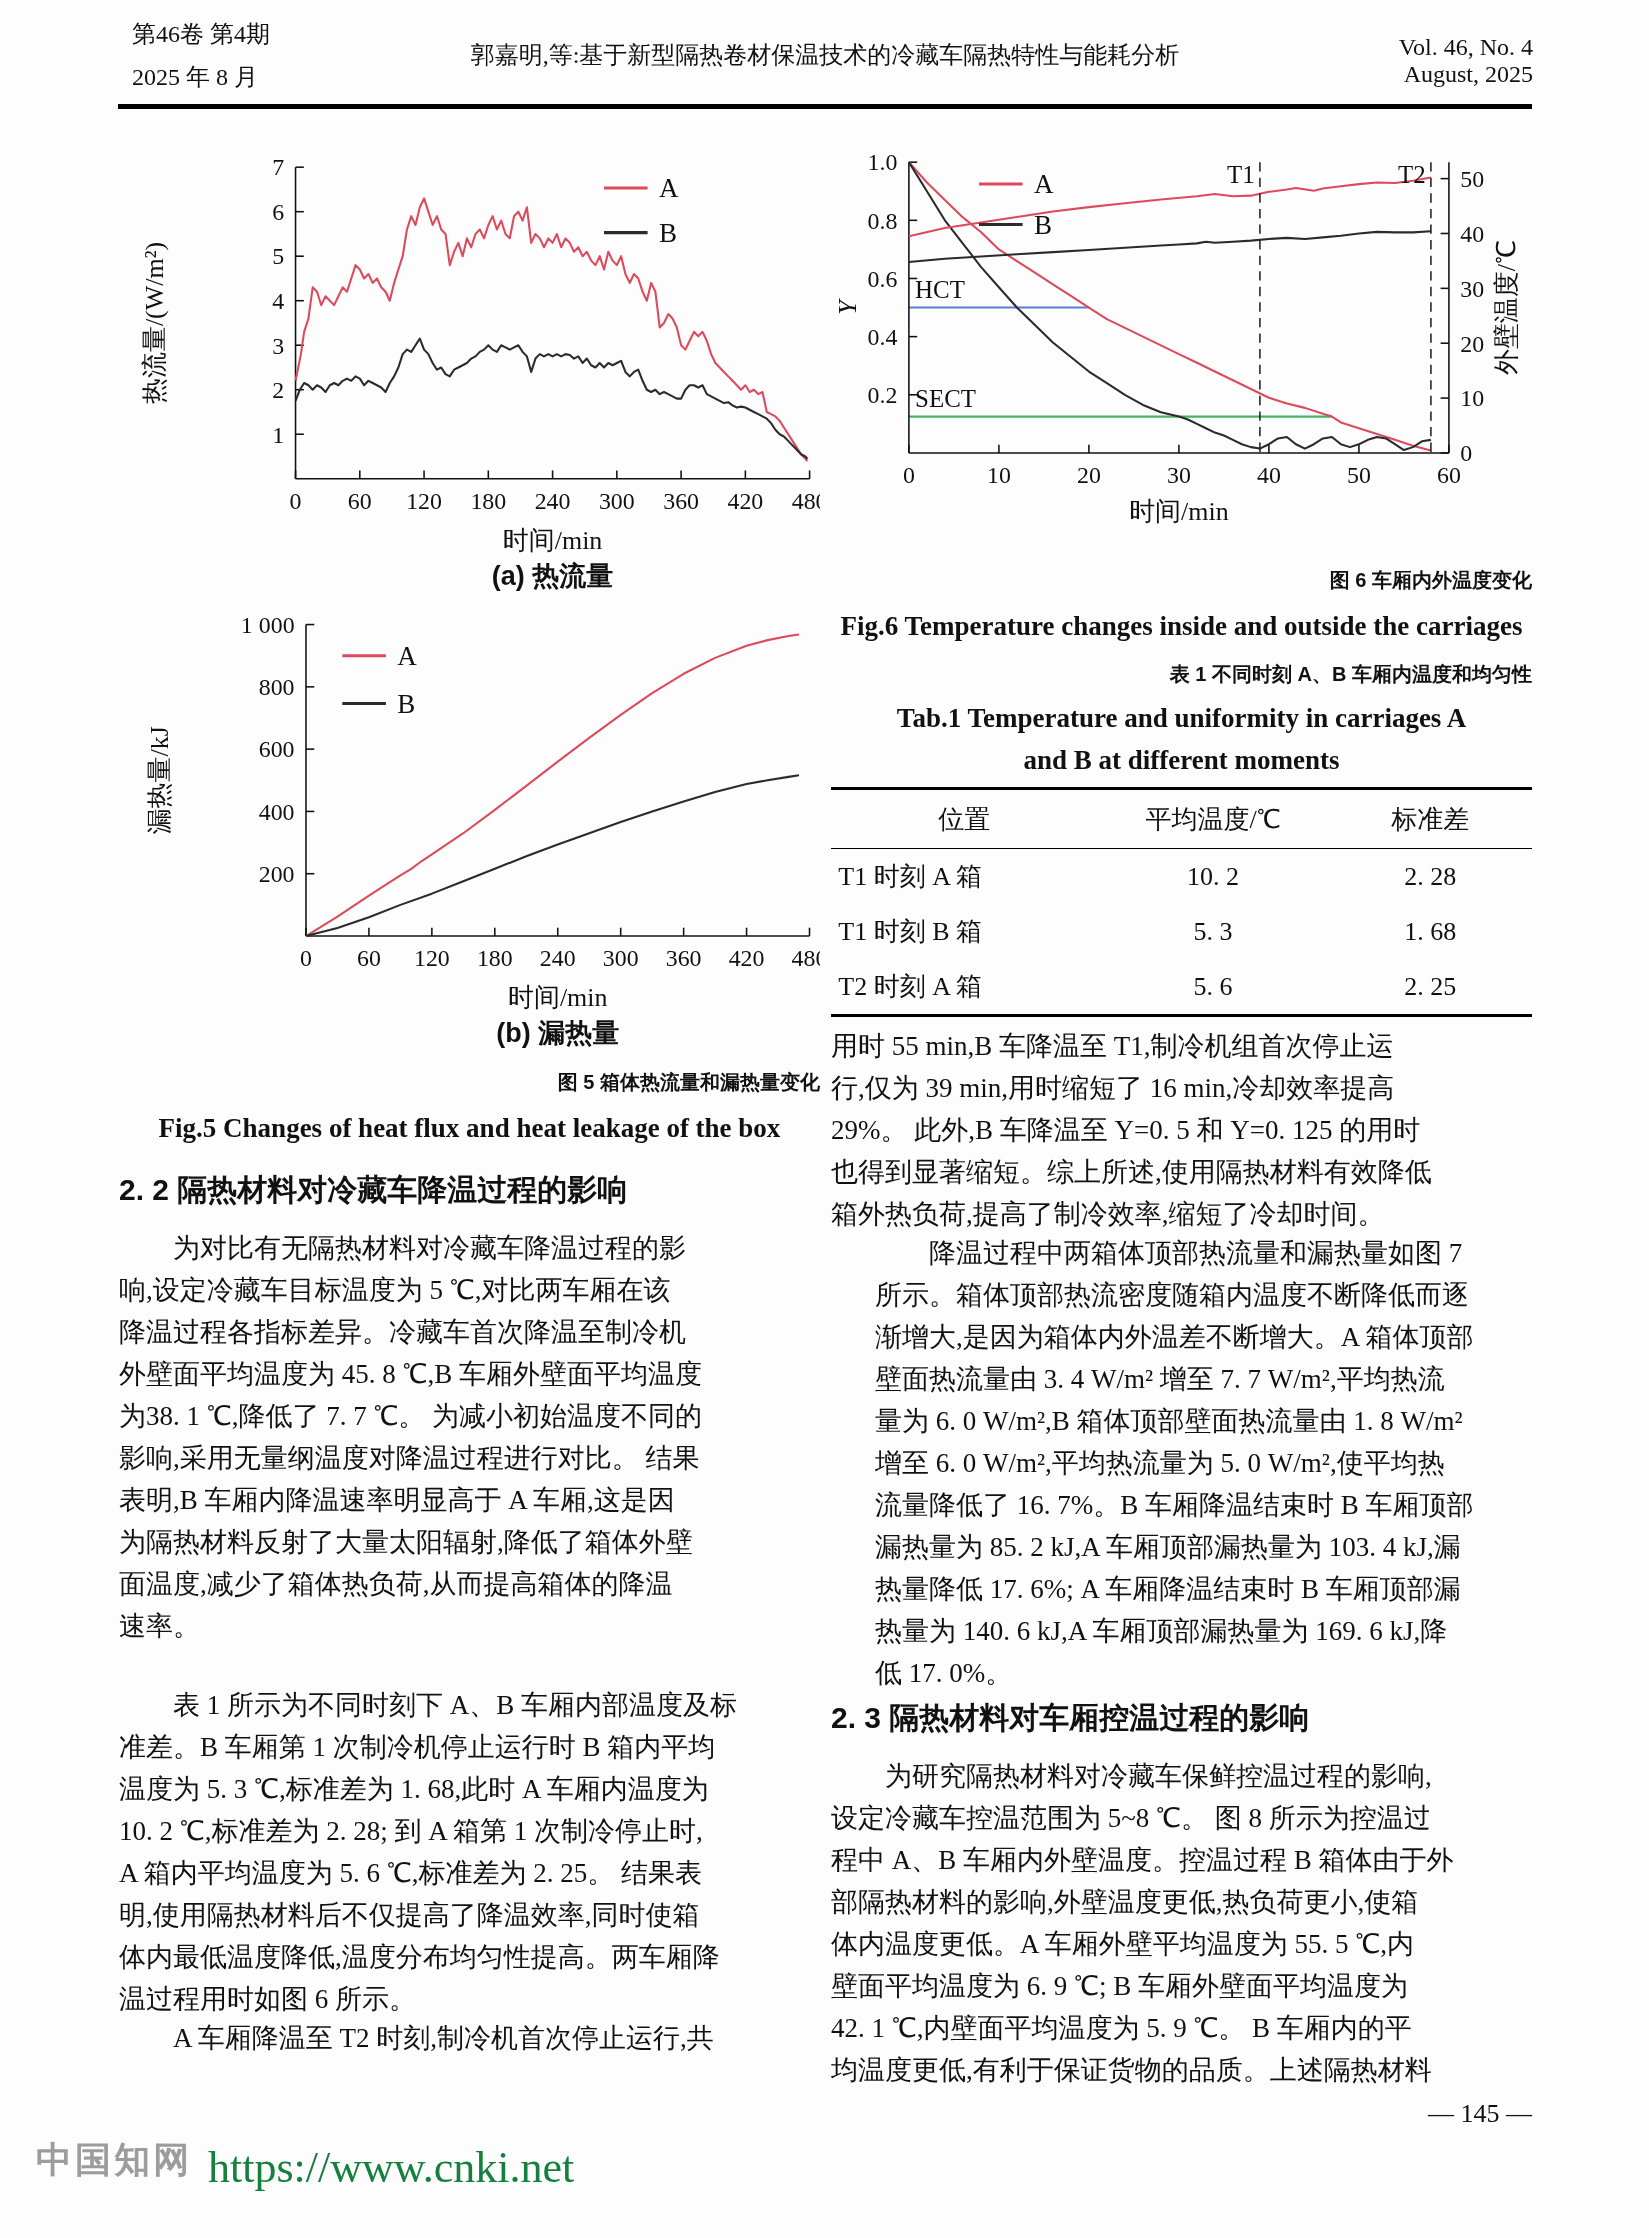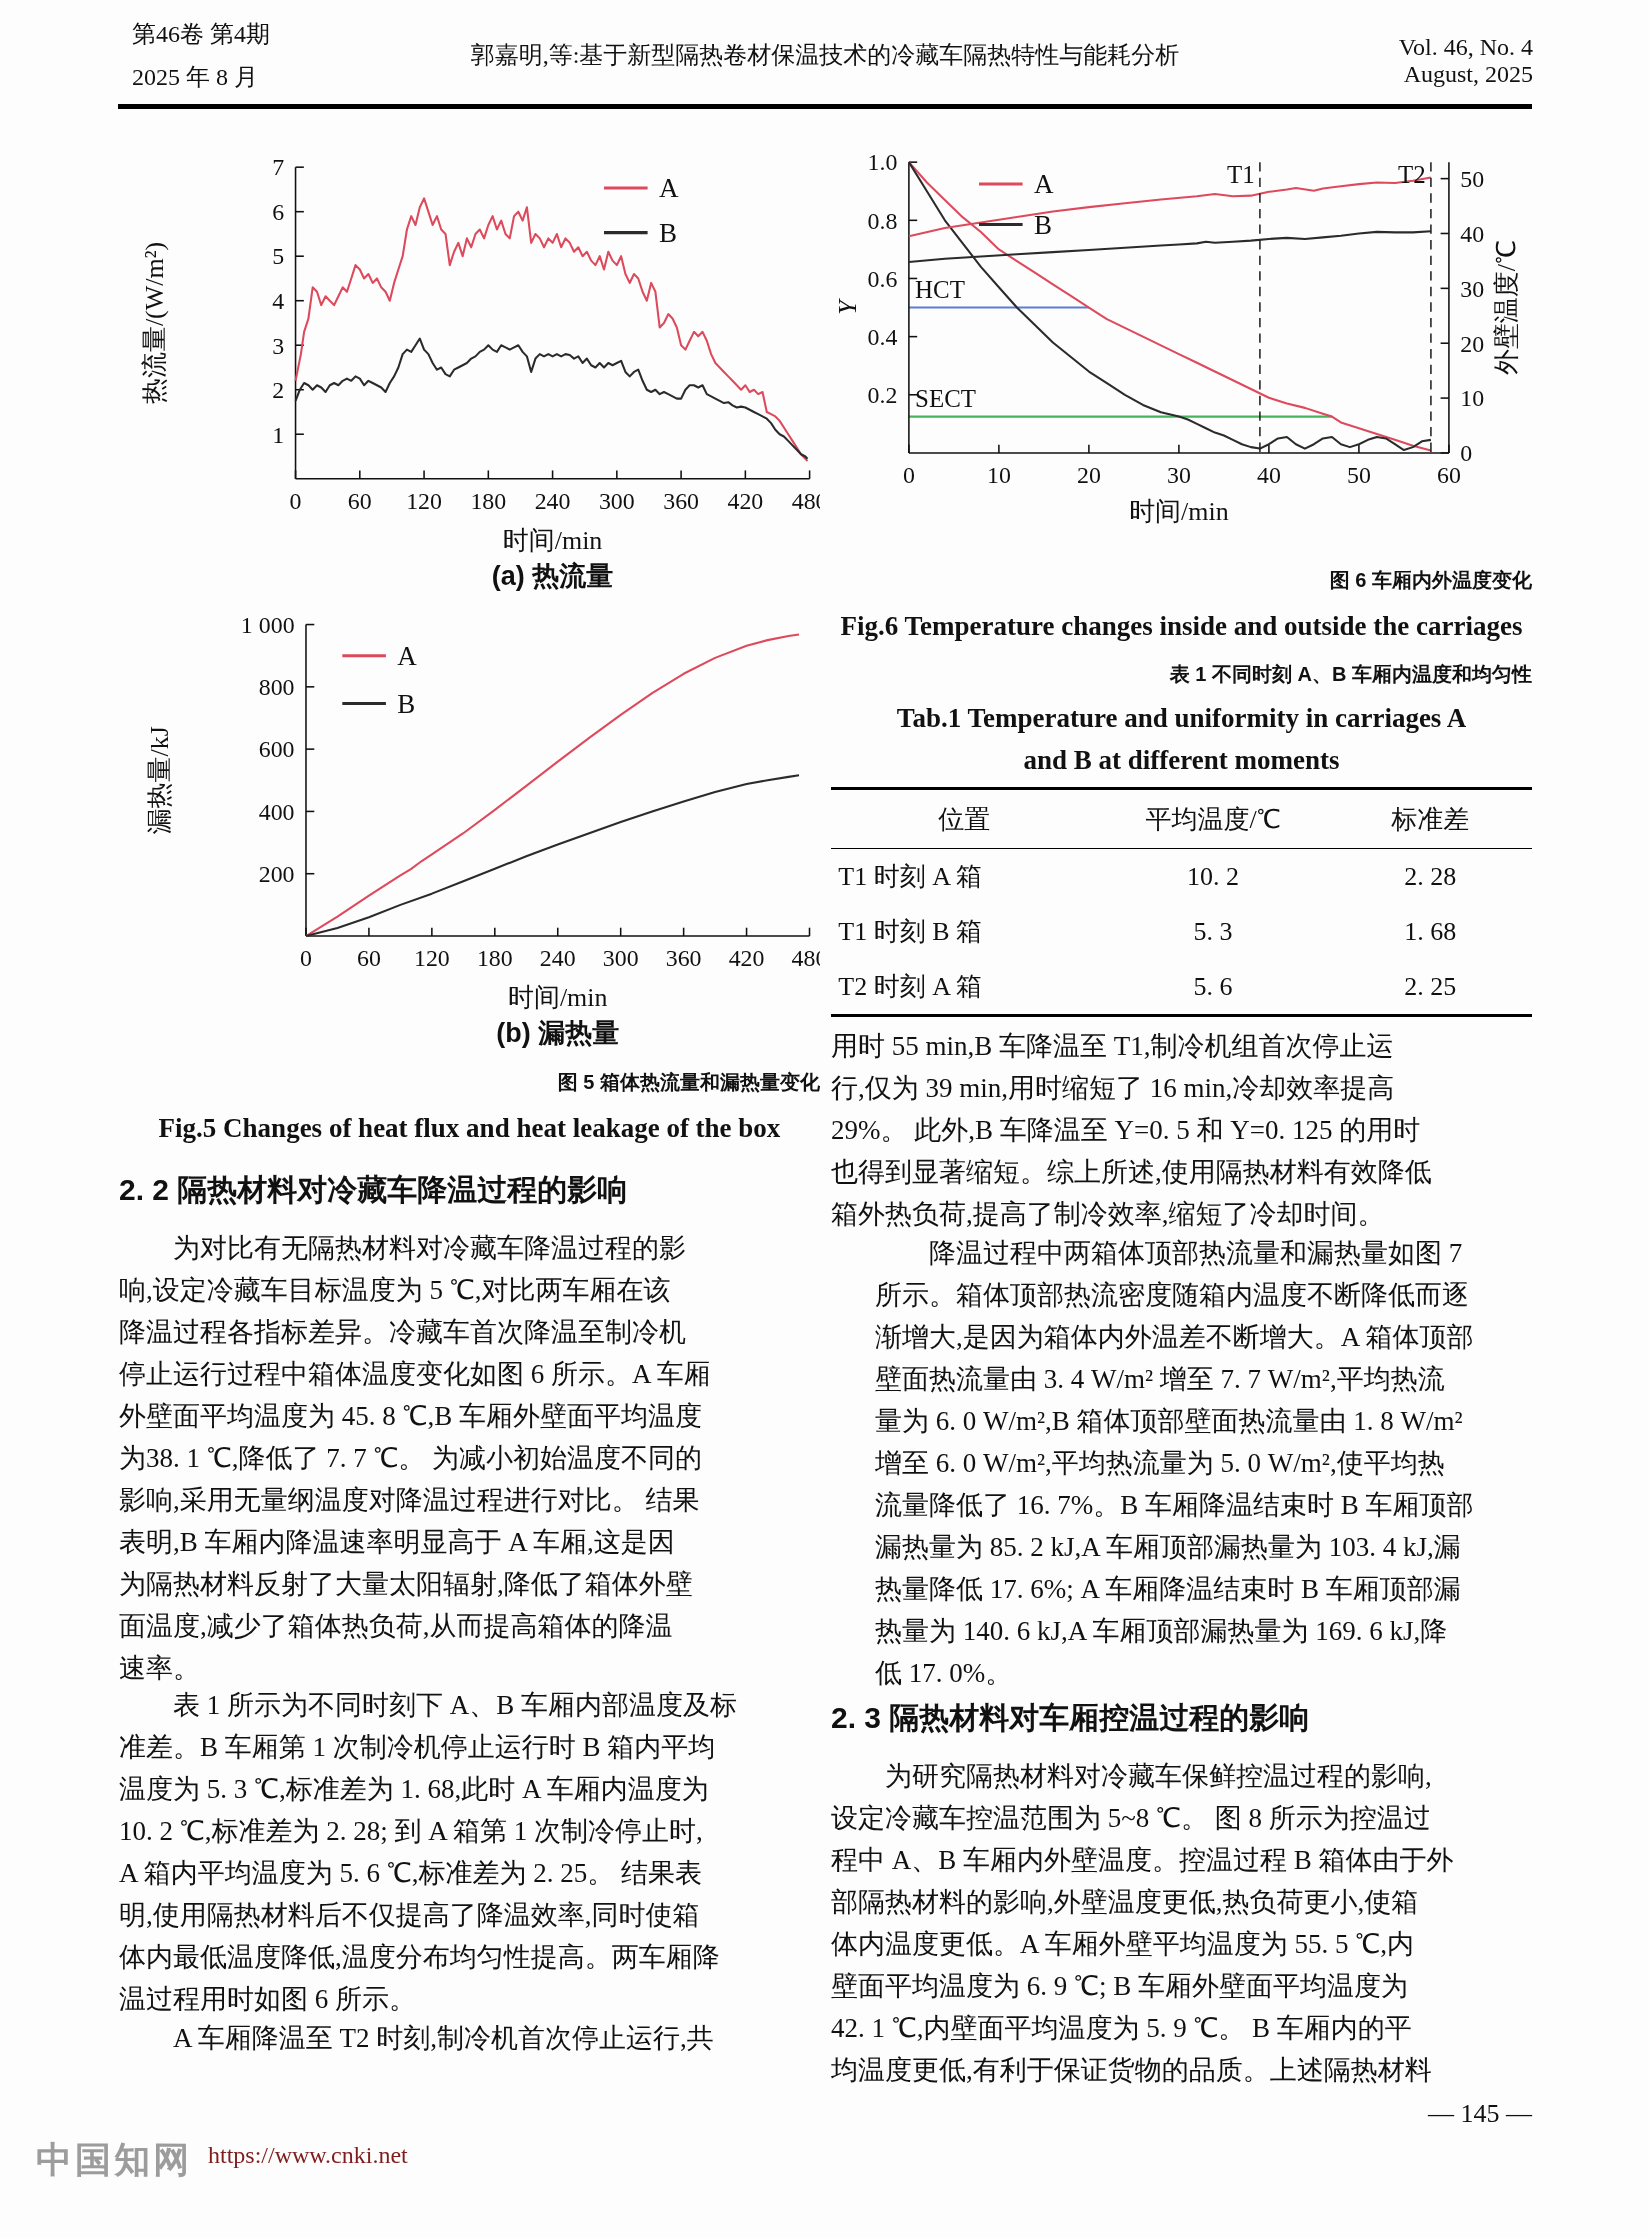--- a/index.html
+++ b/index.html
@@ -21,21 +21,21 @@
   svg .leg{font-size:52px;}
   svg .subcap{font-family:"Liberation Sans",sans-serif;font-weight:bold;font-size:52px;}
   svg .anno{font-size:48px;}
   table.t1{position:absolute;border-collapse:collapse;table-layout:fixed;
            border-top:3.1px solid #000;border-bottom:3.1px solid #000;font-size:26px;}
   table.t1 th{border-bottom:1.6px solid #000;font-weight:normal;height:56px;text-align:center;}
   table.t1 td{height:53px;text-align:center;}
   table.t1 td.c0{text-align:left;padding-left:7.3px;}
   #pagenum{width:701px;text-align:right;font-size:26px;}
   #wm-cn{font-size:36px;color:#9c9c9c;font-weight:bold;letter-spacing:3.1px;text-align:center;}
-  #wm-url{font-size:24px;color:#7f1d1d;}
+  #wm-url{font-size:44px;color:#15803d;}
 </style>
 </head>
 <body>
 
 <div id="page">
 
   <div class="abs hdr" style="left:132px;top:17.7px;">第46卷 第4期</div>
   <div class="abs hdr" style="left:132px;top:61px;">2025 年 8 月</div>
   <div class="abs hdr-center" style="left:0px;top:39px;">郭嘉明,等:基于新型隔热卷材保温技术的冷藏车隔热特性与能耗分析</div>
   <div class="abs hdr" style="right:117px;top:34px;">Vol. 46, No. 4</div>
@@ -133,21 +133,20 @@
       </svg>
   </div>
   <div class="abs cap-cn" style="left:119px;top:1069px;">图 5 箱体热流量和漏热量变化</div>
   <div class="abs cap-en" style="left:119px;top:1113px;">Fig.5 Changes of heat flux and heat leakage of the box</div>
 
   <div class="abs heading" style="left:119px;top:1170px;">2. 2 隔热材料对冷藏车降温过程的影响</div>
   <div class="abs para" style="left:119px;top:1227px;width:702px;">
       <div>　　为对比有无隔热材料对冷藏车降温过程的影</div>
       <div>响,设定冷藏车目标温度为 5 ℃,对比两车厢在该</div>
       <div>降温过程各指标差异。冷藏车首次降温至制冷机</div>
-      <div>停止运行过程中箱体温度变化如图 6 所示。A 车厢</div>
       <div>外壁面平均温度为 45. 8 ℃,B 车厢外壁面平均温度</div>
       <div>为38. 1 ℃,降低了 7. 7 ℃。 为减小初始温度不同的</div>
       <div>影响,采用无量纲温度对降温过程进行对比。 结果</div>
       <div>表明,B 车厢内降温速率明显高于 A 车厢,这是因</div>
       <div>为隔热材料反射了大量太阳辐射,降低了箱体外壁</div>
       <div>面温度,减少了箱体热负荷,从而提高箱体的降温</div>
       <div>速率。</div>
     </div>
   <div class="abs para" style="left:119px;top:1684px;width:702px;">
       <div>　　表 1 所示为不同时刻下 A、B 车厢内部温度及标</div>

